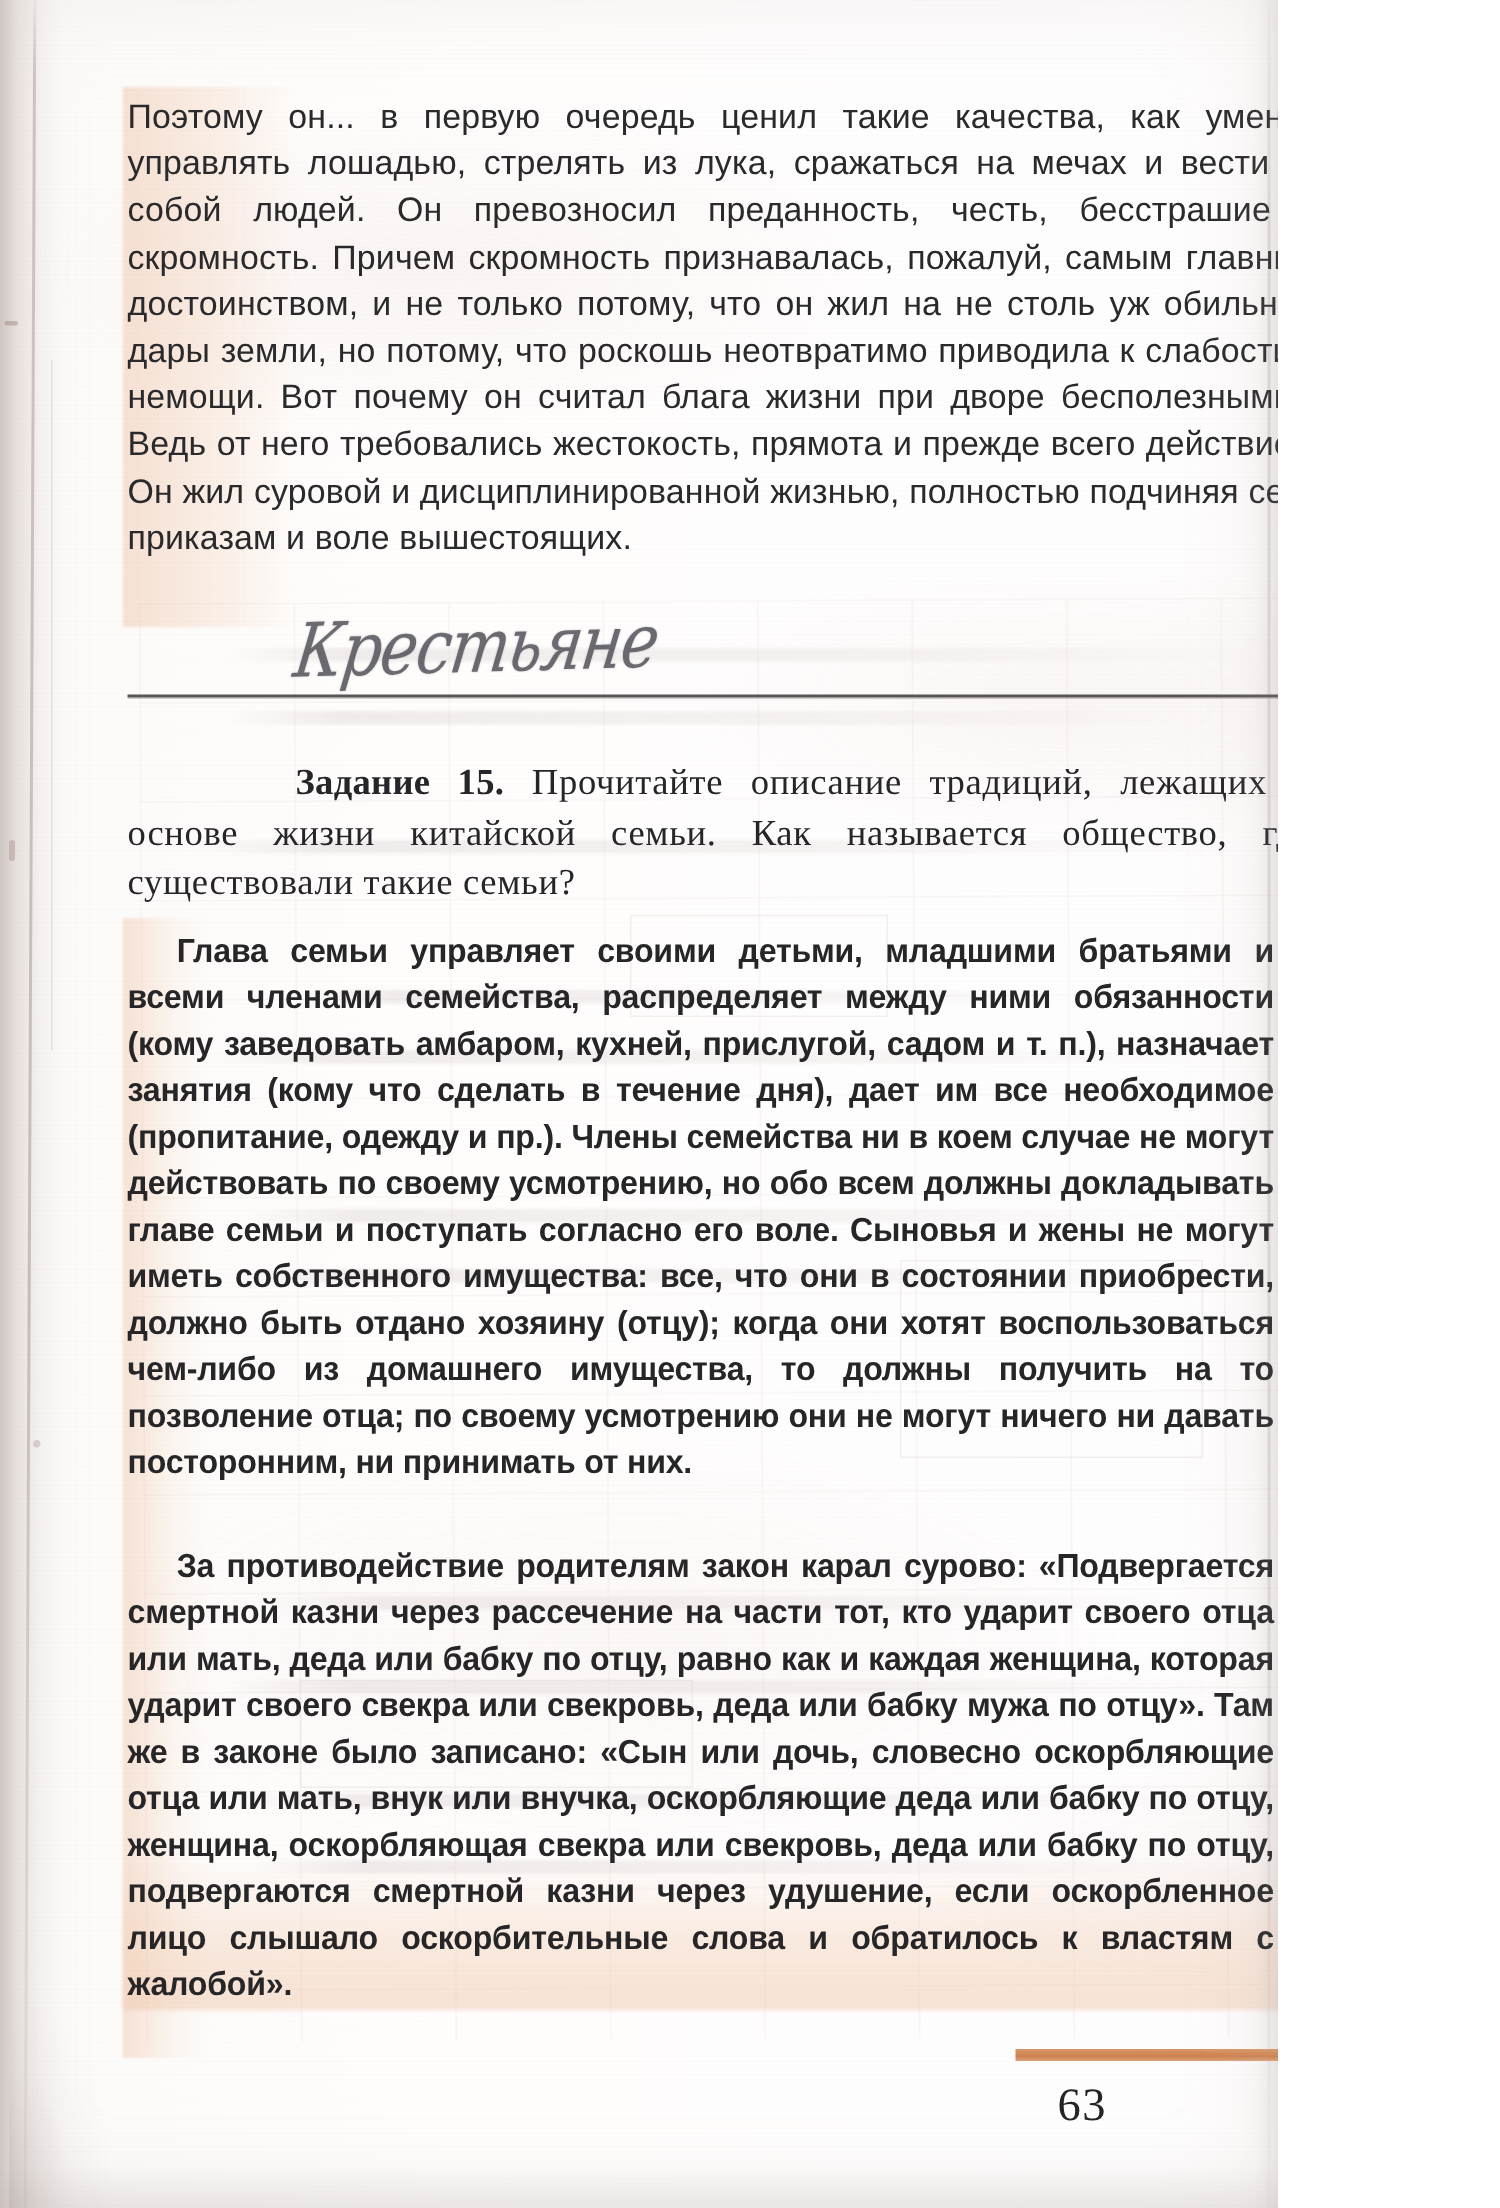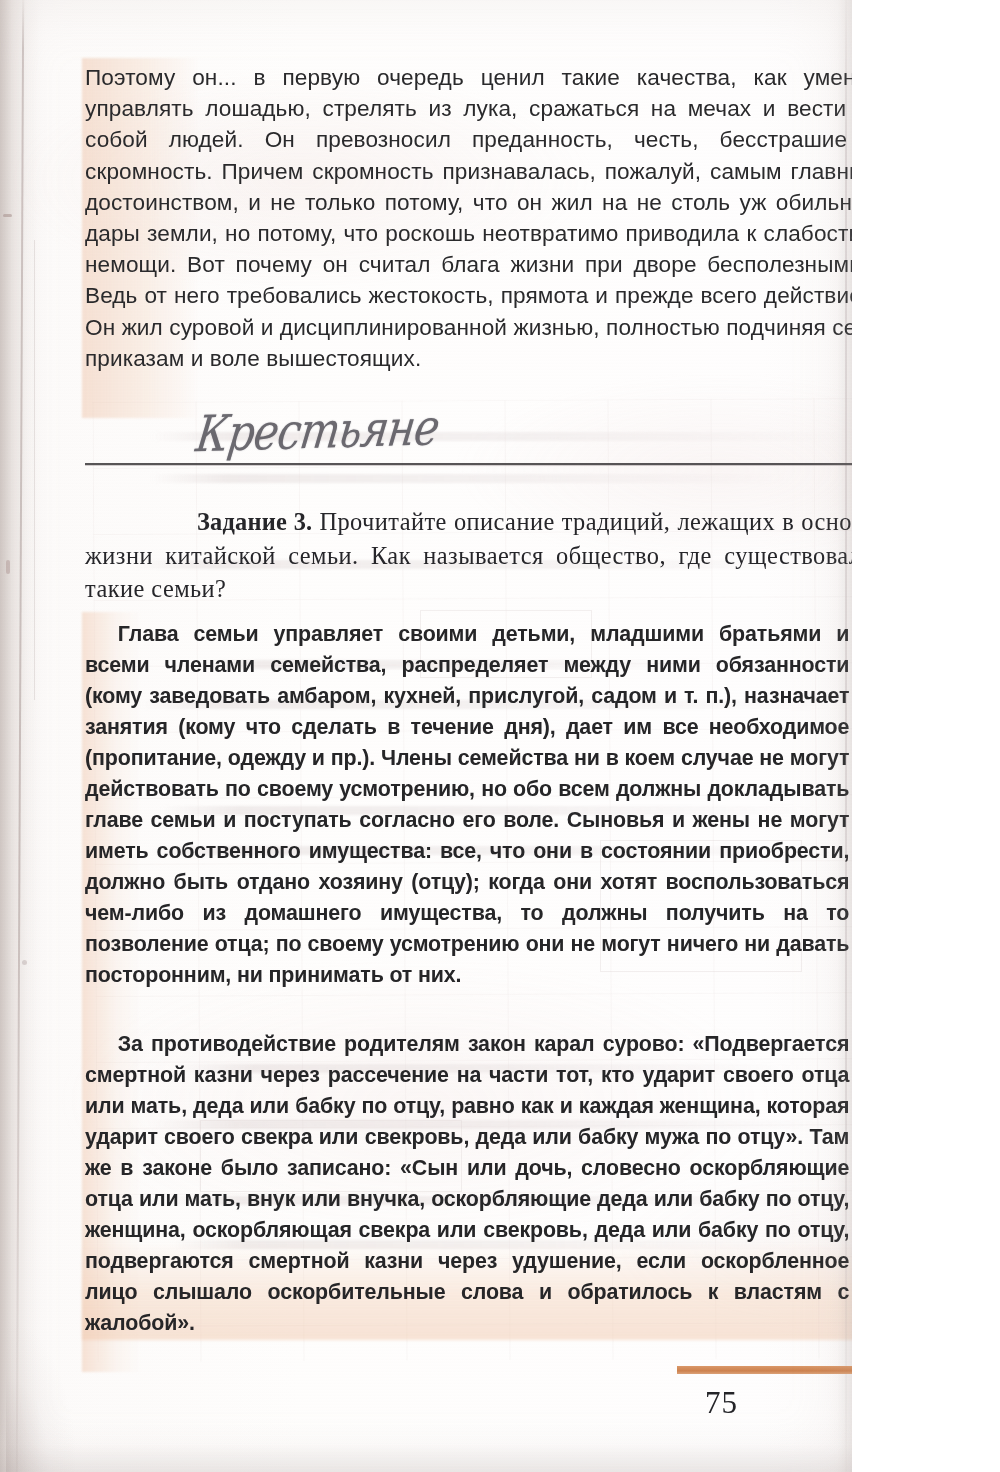--- a/index.html
+++ b/index.html
@@ -360,29 +360,29 @@
   <div class="bottom-edge"></div>
   <div class="bottom-left-curl"></div>
 
   <div class="column">
 
     <p id="para-epigraph" class="body-text">Поэтому он... в первую очередь ценил такие качества, как умение управлять лошадью, стрелять из лука, сражаться на мечах и вести за собой людей. Он превозносил преданность, честь, бесстрашие и скромность. Причем скромность признавалась, пожалуй, самым главным достоинством, и не только потому, что он жил на не столь уж обильные дары земли, но потому, что роскошь неотвратимо приводила к слабости и немощи. Вот почему он считал  блага жизни при дворе бесполезными... Ведь от него требовались жестокость, прямота и прежде всего действие... Он жил суровой и дисциплинированной жизнью, полностью подчиняя себя приказам и воле вышестоящих.</p>
 
     <div class="handwriting">Крестьяне</div>
 
     <div id="task-heading">
-      <span class="task-label">Задание 3.</span><span> </span><span>Прочитайте описание традиций, лежащих в основе жизни китайской семьи. Как называется общество, где существовали такие семьи?</span>
+      <span class="task-label">Задание 15.</span><span> </span><span>Прочитайте описание традиций, лежащих в основе жизни китайской семьи. Как называется общество, где существовали такие семьи?</span>
     </div>
 
     <p id="para-rules" class="quote-text indented">Глава семьи управляет своими детьми, младшими братьями и всеми членами семейства, распределяет между ними обязанности (кому заведовать амбаром, кухней, прислугой, садом и т. п.), назначает занятия (кому что сделать в течение дня), дает им все необходимое (пропитание, одежду и пр.). Члены семейства ни в коем случае не могут действовать по своему усмотрению, но обо всем должны докладывать главе семьи и поступать согласно его воле. Сыновья и жены не могут иметь собственного имущества: все, что они в состоянии приобрести, должно быть отдано хозяину (отцу); когда они хотят воспользоваться чем-либо из домашнего имущества, то должны получить на то позволение отца; по своему усмотрению они не могут ничего  ни давать посторонним, ни принимать от них.</p>
 
     <p id="para-law" class="quote-text indented">За противодействие родителям закон карал сурово: «Подвергается смертной казни через рассечение на части тот, кто ударит своего отца или мать, деда или бабку по отцу, равно как и каждая женщина, которая ударит своего свекра или свекровь, деда или бабку мужа по отцу». Там же в законе было записано: «Сын или дочь, словесно оскорбляющие отца или мать, внук или внучка, оскорбляющие деда или бабку по отцу, женщина, оскорбляющая свекра или свекровь, деда или бабку по отцу, подвергаются смертной казни через удушение, если оскорбленное лицо слышало оскорбительные слова и обратилось к властям с жалобой».</p>
 
   </div>
 
   <div class="rule"></div>
 
   <div class="page-bar"></div>
-  <div class="page-number">75</div>
+  <div class="page-number">63</div>
 
   <div class="scan-noise"></div>
   <div class="scan-blur"></div>
 </div>
 
 </body></html>

